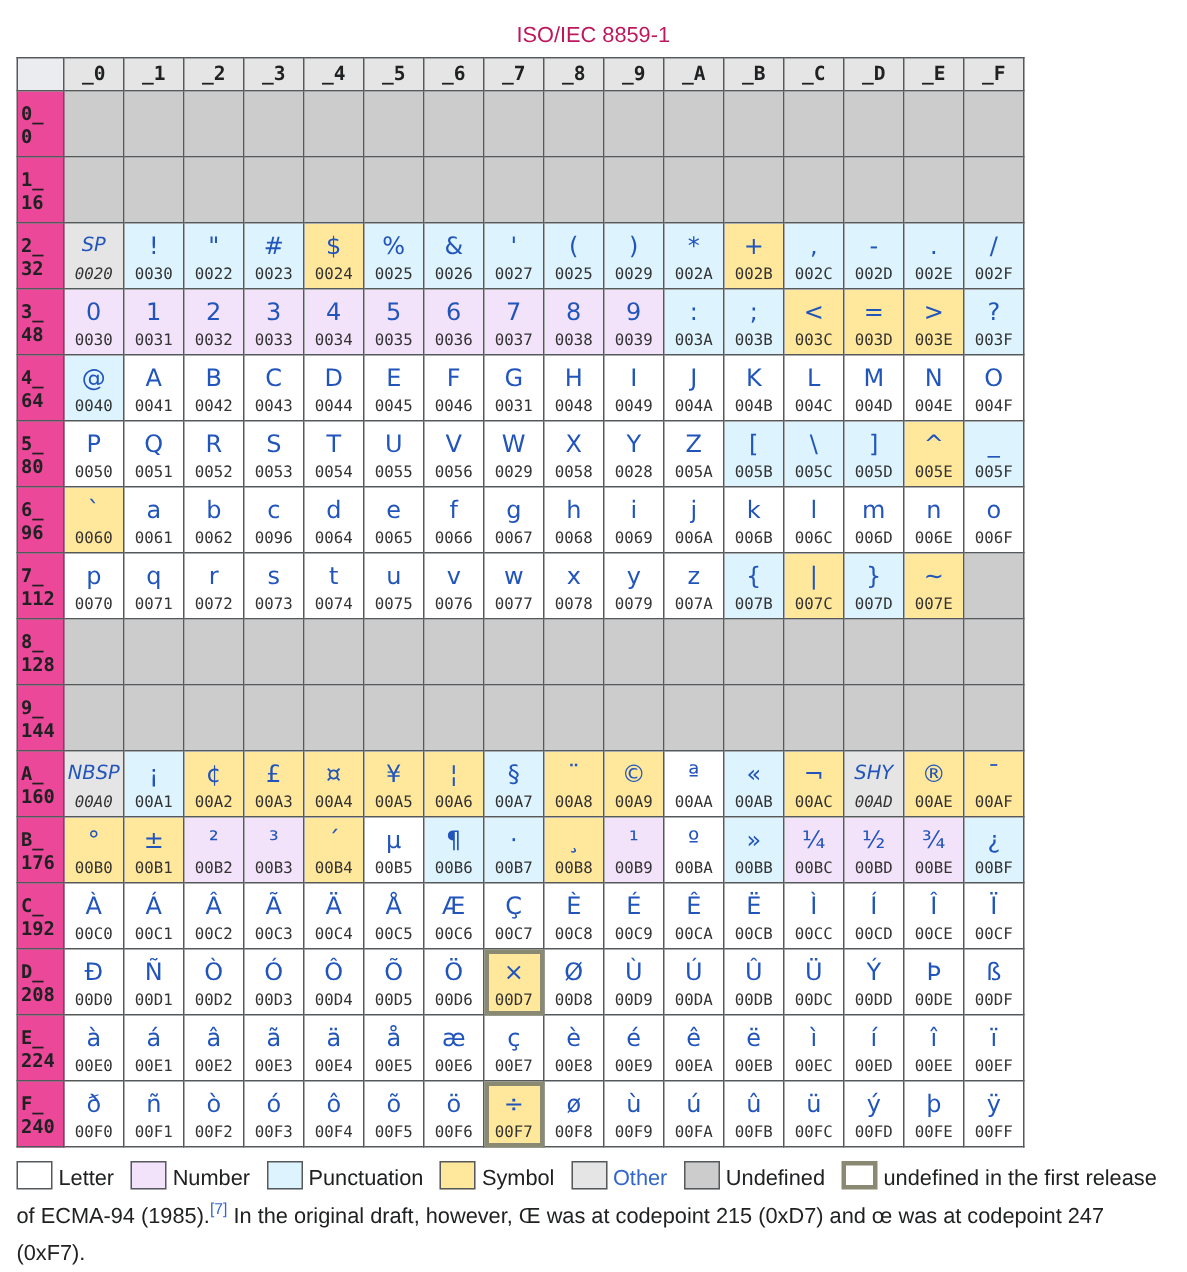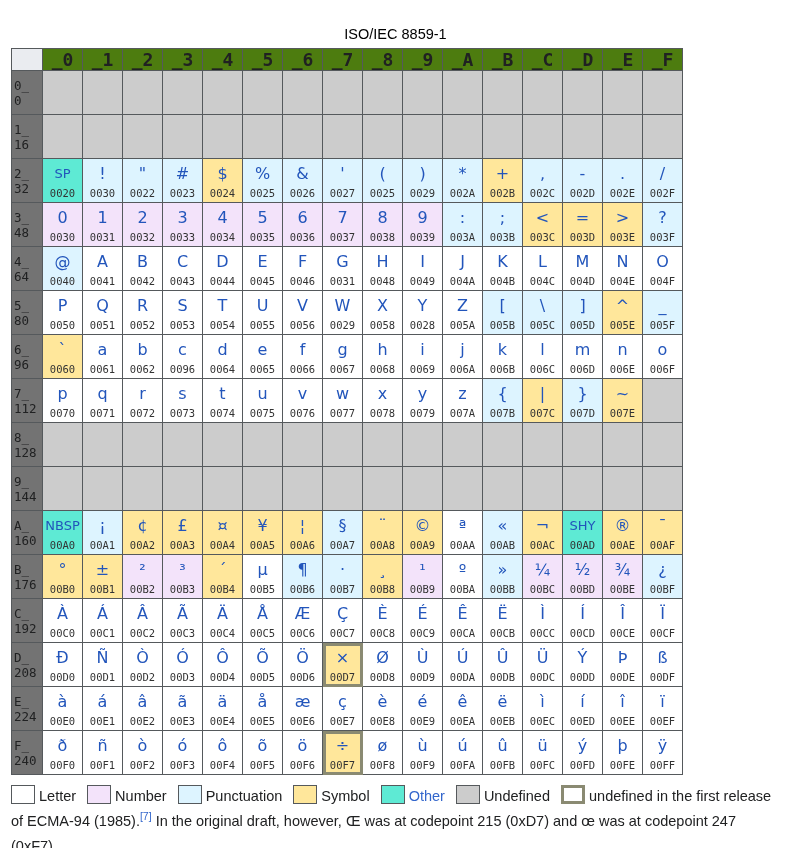--- a/index.html
+++ b/index.html
@@ -16,24 +16,23 @@
     overflow: hidden;
   }
   #root {
     width: 791px;
     padding: 0;
     box-sizing: border-box;
   }
   .title {
     text-align: center;
     font-size: 14.5px;
-    color: #000000;
-    padding: 3px 0 5px 0;
+    color: #be185d;
+    padding: 16px 0 5px 0;
     line-height: 17px;
-    margin-top: 23px;
   }
   table.charmap {
     border-collapse: collapse;
     table-layout: fixed;
     width: 657px;
     margin: 0 0 0 11px;
     border: 1px solid #55595c;
   }
   table.charmap td, table.charmap th {
     border: 1px solid #55595c;
@@ -43,32 +42,32 @@
     vertical-align: middle;
   }
   th.corner {
     width: 30px;
     height: 21px;
     background: #eaecf0;
   }
   th.colhdr {
     width: 39px;
     height: 21px;
-    background: #4d7c0f;
-    font-size: 18px;
+    background: #e5e5e5;
+    font-size: 13px;
     font-weight: bold;
     font-family: "DejaVu Sans Mono", monospace;
     color: #202122;
     letter-spacing: 0px;
   }
   th.rowhdr {
     width: 30px;
-    background: #737373;
+    background: #ec4899;
     font-size: 12.5px;
-    font-weight: normal;
+    font-weight: bold;
     font-family: "DejaVu Sans Mono", monospace;
     color: #202122;
     line-height: 15px;
     padding: 0 1px;
   }
   th.rowhdr .rh1 { display:block; text-align:left; padding-left:2px; }
   th.rowhdr .rh2 { display:block; text-align:left; padding-left:2px; }
 
   td.cell {
     height: 43px;
@@ -97,21 +96,21 @@
     line-height: 12px;
     color: #333333;
     font-family: "DejaVu Sans Mono", monospace;
     padding-bottom: 2px;
   }
   
   .c-letter      { background: #ffffff; }
   .c-number      { background: #f3e3fa; }
   .c-punctuation { background: #ddf4ff; }
   .c-symbol      { background: #ffe79b; }
-  .c-other       { background: #5eead4; }
+  .c-other       { background: #e5e5e5; font-style: italic; }
   .c-undefined   { background: #cccccc; }
   .c-undefined .glyph, .c-undefined .cp { visibility: hidden; }
   .c-first       { background: #ffe79b; }
   td.cell.outlined {
     outline: 3px solid #8a8a72;
     outline-offset: -3px;
   }
 
   
   .legend {

